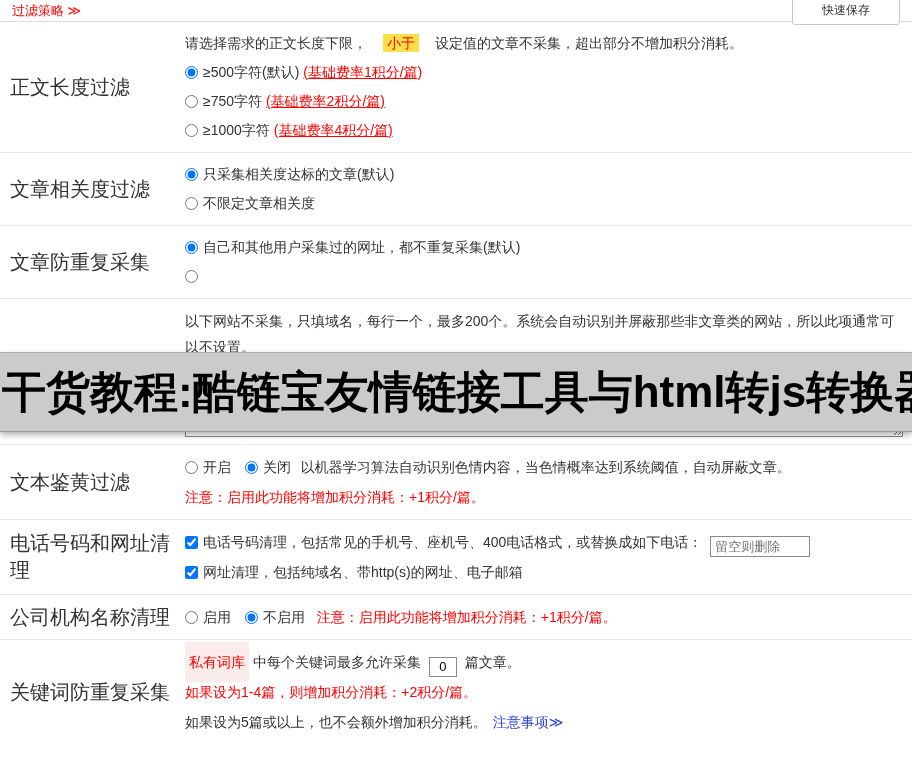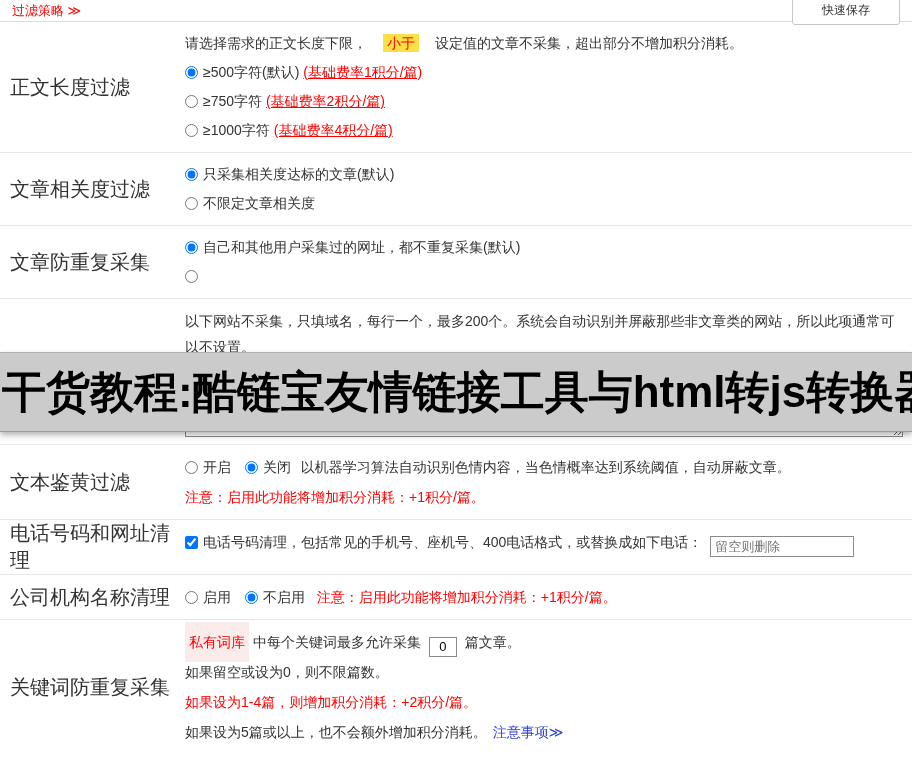--- a/index.html
+++ b/index.html
@@ -55,21 +55,21 @@
   .blocklist-textarea {
     display: block;
     width: 718px;
     height: 72px;
     margin-top: 5px;
     border: 1px solid #8a8a8a;
     resize: vertical;
     font-family: inherit;
   }
   .phone-input {
-    width: 144px;
+    width: 100px;
     height: 21px;
     border: 1px solid #8a8a8a;
     font-family: inherit;
     font-size: 13px;
     padding: 1px 4px;
     margin-left: 4px;
     vertical-align: -4px;
   }
   .count-input {
     width: 28px;
@@ -182,20 +182,25 @@
 
 <div class="row">
   <div class="row-label">电话号码和网址清理</div>
   <div class="row-content">
     <div class="line-tall">
       <label style="cursor:pointer;">
         <input type="checkbox" checked="" style=""><span>电话号码清理，包括常见的手机号、座机号、400电话格式，或替换成如下电话：</span>
       </label>
       <input class="phone-input" type="text" placeholder="留空则删除" style="">
     </div>
+    <div class="line-tall">
+      <label style="cursor:pointer;">
+        <input type="checkbox" checked="" style=""><span>网址清理，包括纯域名、带http(s)的网址、电子邮箱</span>
+      </label>
+    </div>
   </div>
 </div>
 
 <div class="row">
   <div class="row-label">公司机构名称清理</div>
   <div class="row-content">
     <div class="line-tall">
       <label style="margin-right:10px; cursor:pointer;">
         <input type="radio" name="comp" style=""><span>启用</span>
       </label>
@@ -208,21 +213,20 @@
 </div>
 
 <div class="row" style="border-bottom:none;">
   <div class="row-label">关键词防重复采集</div>
   <div class="row-content">
     <div class="line-tall">
       <span class="badge">私有词库</span><span>中每个关键词最多允许采集</span>
       <input class="count-input" type="text" value="0" style="">
       <span>篇文章。</span>
     </div>
-    <div class="line-tall">如果留空或设为0，则不限篇数。</div>
     <div class="line-tall red">如果设为1-4篇，则增加积分消耗：+2积分/篇。</div>
     <div class="line-tall">
       <span>如果设为5篇或以上，也不会额外增加积分消耗。</span><a class="link">注意事项≫</a>
     </div>
   </div>
 </div>
 
 <div class="overlay-banner">
   <span class="overlay-text">干货教程:酷链宝友情链接工具与html转js转换器(</span>
 </div>

